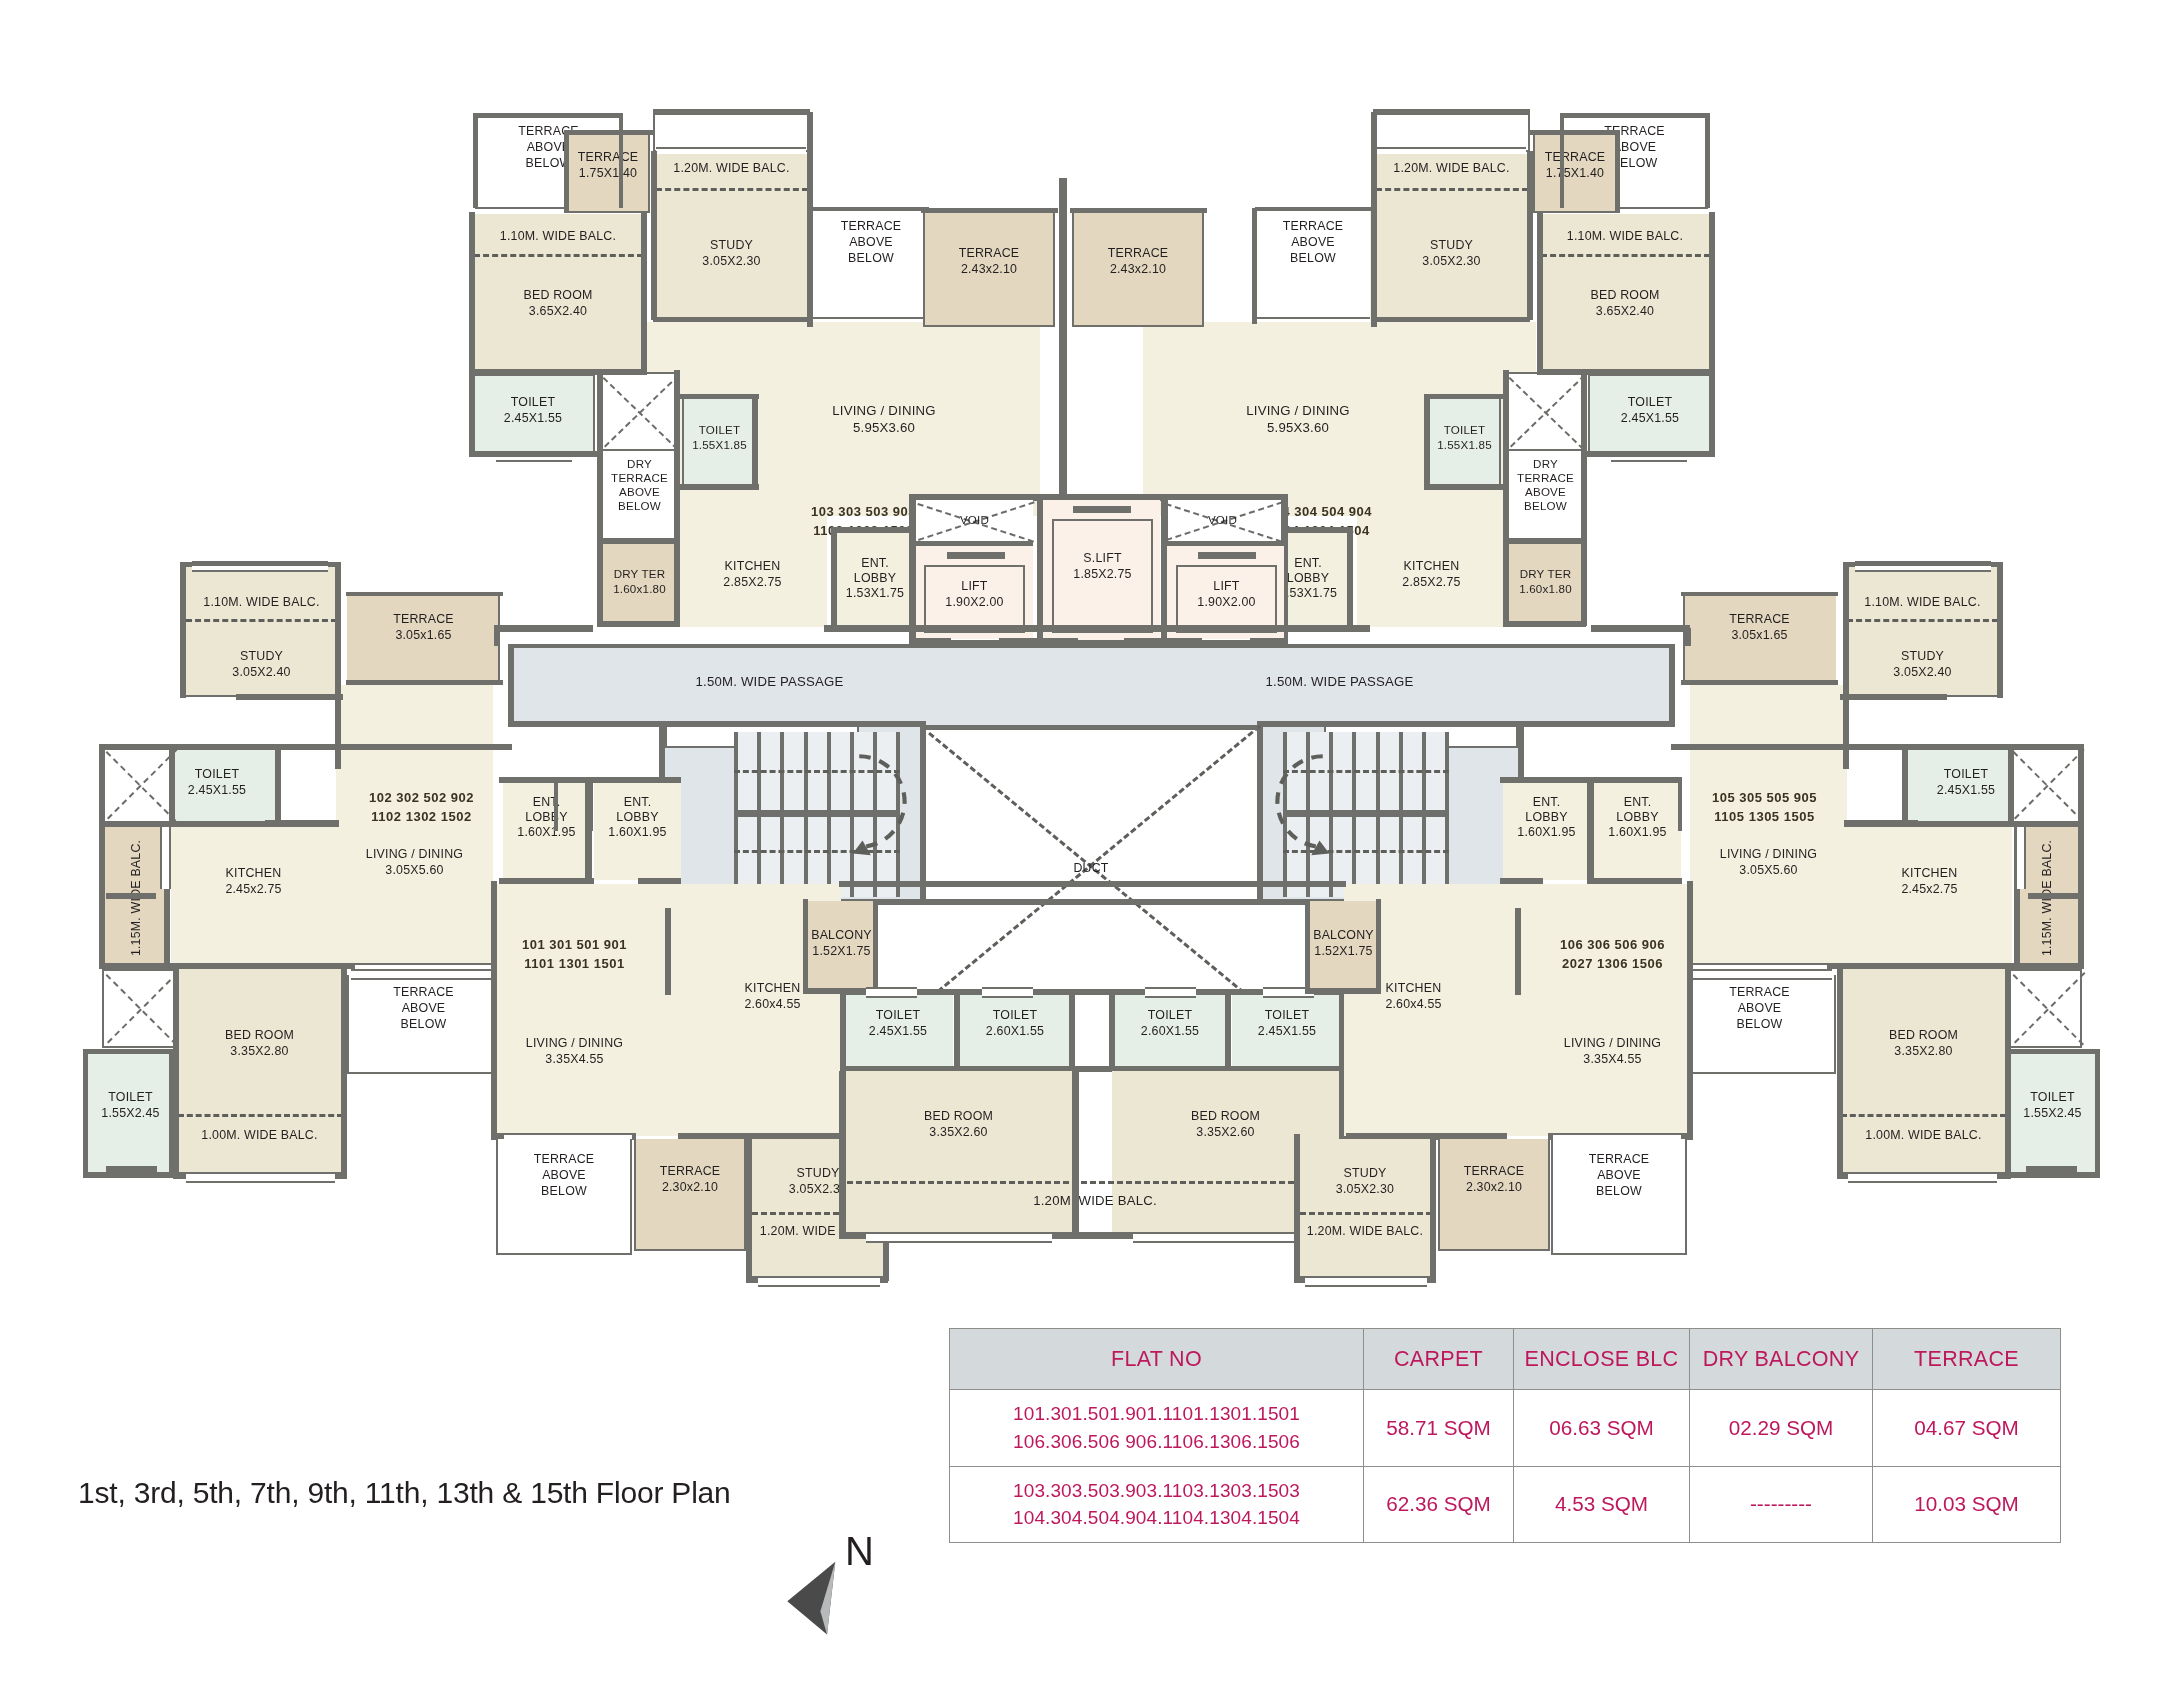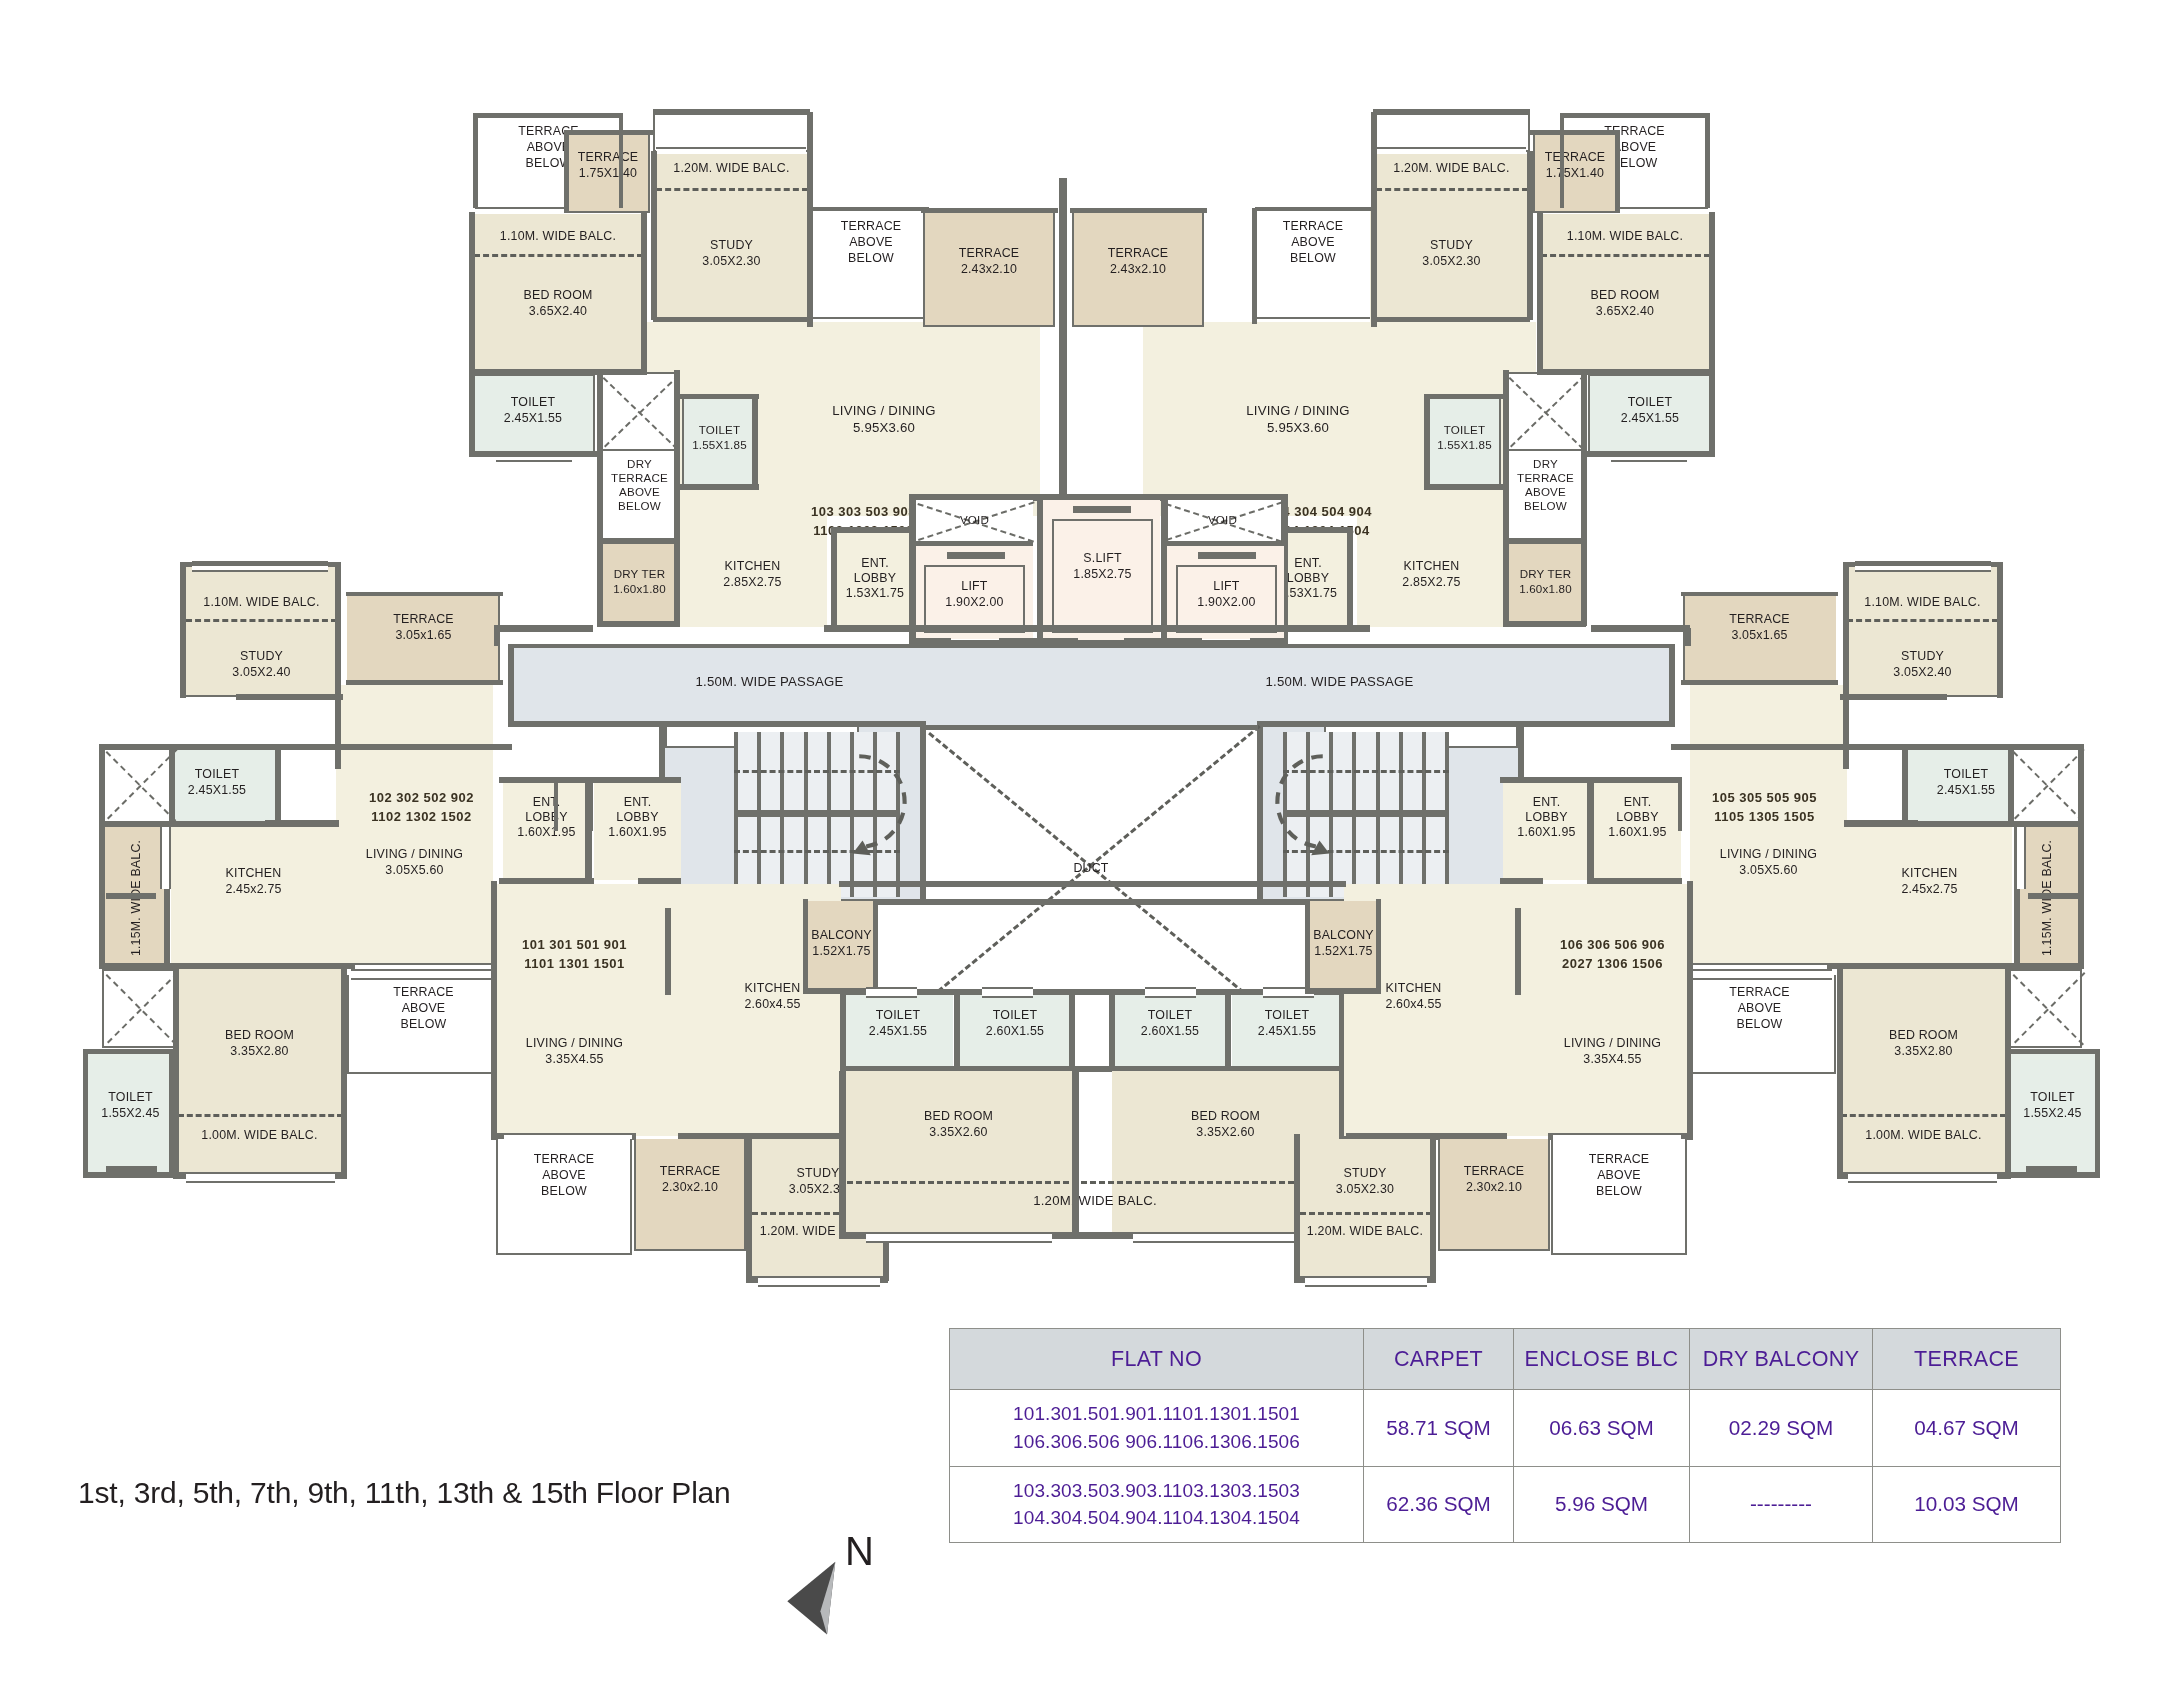--- a/index.html
+++ b/index.html
@@ -79,21 +79,21 @@
   #area-table{
     position:absolute;
     border-collapse:collapse;
     table-layout:fixed;
   }
   #area-table th, #area-table td{
     border:1.7px solid #8e8f8a;
     text-align:center;
     vertical-align:middle;
     font-size:20.7px;
-    color:#4c1d95;
+    color:#be185d;
     font-weight:normal;
     padding:0 5px;
   }
   #area-table thead th{
     background:#d4d9dc;
     height:60px;
     font-size:21.5px;
     letter-spacing:0.3px;
   }
   #area-table tbody td{ height:69px; background:#ffffff; }
@@ -855,21 +855,21 @@
         <td>06.63 SQM</td>
         <td>02.29 SQM</td>
         <td>04.67 SQM</td>
       </tr>
       <tr>
         <td class="flatcell">
           <span>103.303.503.903.1103.1303.1503</span>
           <span>104.304.504.904.1104.1304.1504</span>
         </td>
         <td>62.36 SQM</td>
-        <td>5.96 SQM</td>
+        <td>4.53 SQM</td>
         <td>---------</td>
         <td>10.03 SQM</td>
       </tr>
     </tbody>
   </table>
 
 </div>
 
 
 </body></html>

